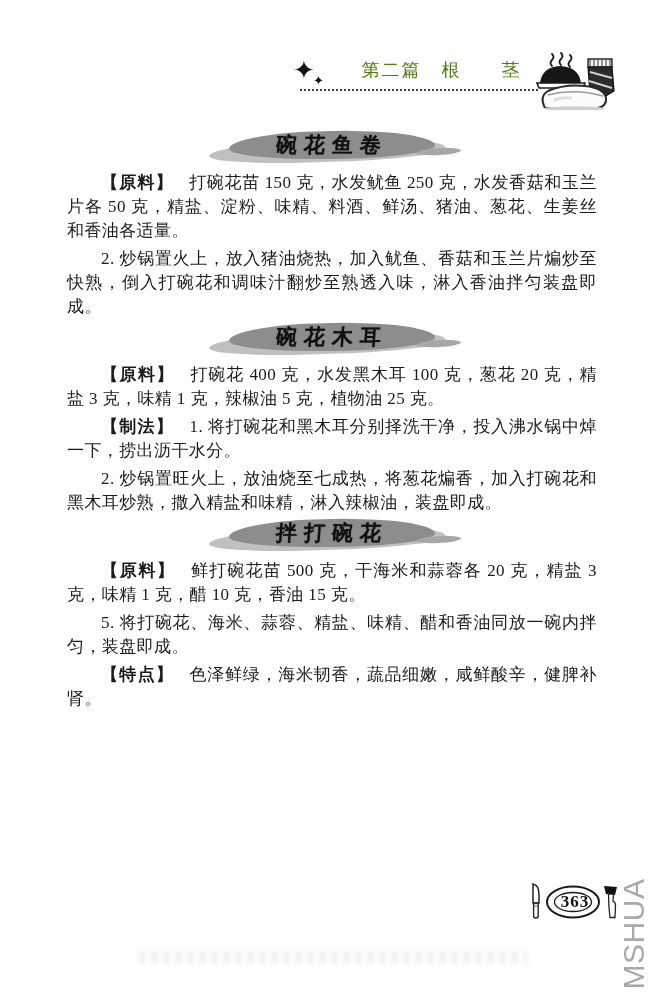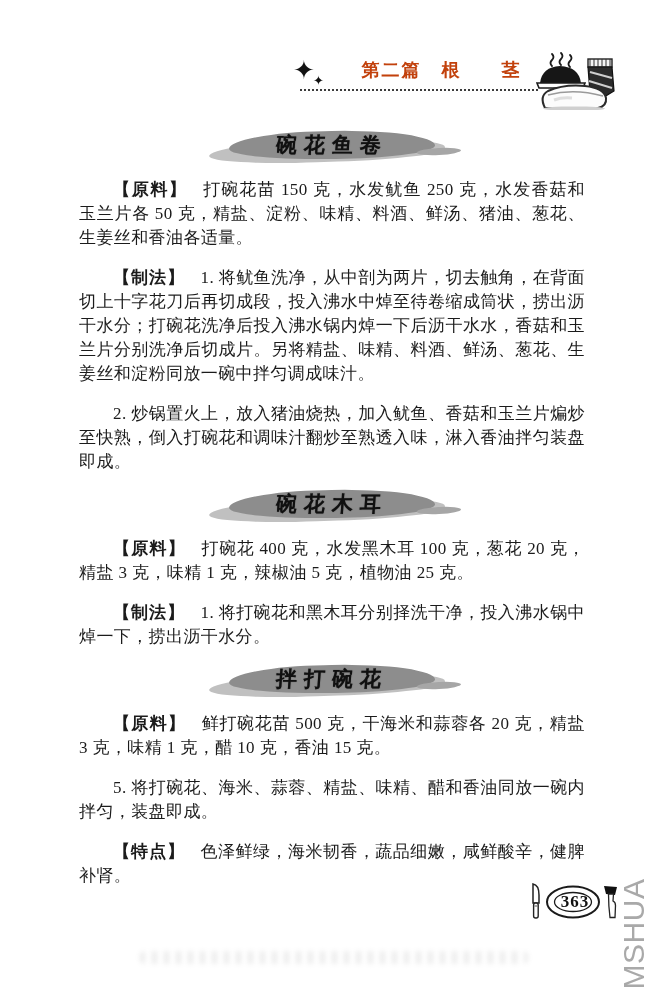--- a/index.html
+++ b/index.html
@@ -4,41 +4,41 @@
 <style>
   html,body{margin:0;padding:0;background:#e9e9e9;}
   .page{
     position:relative;width:664px;height:1001px;margin:0 auto;
     background:#ffffff;overflow:hidden;
     font-family:"Liberation Serif","DejaVu Serif",serif;color:#1b1b1b;
   }
   
   .runhead{position:absolute;left:300px;top:58px;width:238px;text-align:center;
     border-bottom:2px dotted #3c3c3c;padding-bottom:7px;}
-  .runhead-title{font-size:18px;letter-spacing:2px;font-weight:700;color:#c2410c;margin-left:45px;}
+  .runhead-title{font-size:18px;letter-spacing:2px;font-weight:400;color:#4d7c0f;margin-left:45px;}
   .sparkles{position:absolute;left:293px;top:58px;width:46px;height:40px;color:#121212;}
   .sparkle-big{position:absolute;left:0;top:0;font-size:26px;line-height:26px;}
   .sparkle-small{position:absolute;left:20px;top:16px;font-size:13px;line-height:13px;}
   .illo{position:absolute;left:532px;top:50px;width:84px;height:60px;}
   
   .content{position:absolute;left:63px;top:0;width:538px;padding-top:127px;
     font-size:17px;line-height:24px;text-align:justify;letter-spacing:.4px;}
   .banner{position:relative;width:206px;margin:4px auto 9px;text-align:center;height:31px;}
   .banner .streak{position:absolute;left:-20px;right:-10px;top:9px;height:22px;
     background:#c0c0c0;border-radius:50% 50% 50% 50%/60% 55% 45% 50%;
     transform:rotate(-2deg);}
   .banner .bg{position:absolute;left:0;right:0;top:0;height:28px;
     background:#8d8d8d;border-radius:48% 52% 46% 54%/58% 62% 42% 46%;
     transform:rotate(-1.2deg);}
   .banner .tail{position:absolute;right:-26px;top:17px;width:44px;height:7px;
     background:#a6a6a6;border-radius:50%;transform:rotate(-3deg);}
   .banner .txt{position:relative;display:inline-block;font-size:21px;font-weight:700;
     letter-spacing:7px;color:#101010;transform:skewX(-4deg);line-height:29px;
     text-shadow:0 0 1px rgba(0,0,0,.55);}
-  .para{margin:16px;text-indent:2em;}
+  .para{margin:4px;text-indent:2em;}
   .para b{font-weight:700;margin-right:.9em;letter-spacing:1px;}
   .para b:empty{display:none;margin:0;}
   
   .emblem{position:absolute;left:527px;top:882px;width:92px;height:40px;}
   .page-num{position:absolute;left:20px;top:10px;width:56px;text-align:center;
     font-size:17px;font-weight:600;color:#111;letter-spacing:1px;}
   .watermark{position:absolute;left:571px;top:917px;width:126px;height:34px;
     transform:rotate(-90deg);font-family:"Liberation Sans","DejaVu Sans",sans-serif;
     font-size:30px;line-height:34px;letter-spacing:.5px;color:#a9a9a9;text-align:center;}
   .bleed{position:absolute;left:140px;top:951px;width:388px;height:13px;opacity:.5;
@@ -82,33 +82,33 @@
   <div class="content">
 
     <section>
       <div class="banner">
         <span class="streak"></span>
         <span class="bg"></span>
         <span class="tail"></span>
         <span class="txt">碗花鱼卷</span>
       </div>
       <p class="para"><b>【原料】</b><span>打碗花苗 150 克，水发鱿鱼 250 克，水发香菇和玉兰片各 50 克，精盐、淀粉、味精、料酒、鲜汤、猪油、葱花、生姜丝和香油各适量。</span></p>
-      <p class="para"><b>【制法】</b><span>1. 将鱿鱼洗净，从中剖为两片，切去触角，在背面切上十字花刀后再切成段，投入沸水中焯至待卷缩成筒状，捞出沥干水分；打碗花洗净后投入沸水锅内焯一下后沥干水水，香菇和玉兰片分别洗净后切成片。另将精盐、味精、料酒、鲜汤、葱花、生姜丝和淀粉同放一碗中拌匀调成味汁。</span></p>
       <p class="para"><span>2. 炒锅置火上，放入猪油烧热，加入鱿鱼、香菇和玉兰片煸炒至快熟，倒入打碗花和调味汁翻炒至熟透入味，淋入香油拌匀装盘即成。</span></p>
     </section>
 
     <section>
       <div class="banner">
         <span class="streak"></span>
         <span class="bg"></span>
         <span class="tail"></span>
         <span class="txt">碗花木耳</span>
       </div>
       <p class="para"><b>【原料】</b><span>打碗花 400 克，水发黑木耳 100 克，葱花 20 克，精盐 3 克，味精 1 克，辣椒油 5 克，植物油 25 克。</span></p>
       <p class="para"><b>【制法】</b><span>1. 将打碗花和黑木耳分别择洗干净，投入沸水锅中焯一下，捞出沥干水分。</span></p>
+      <p class="para"><span>2. 炒锅置旺火上，放油烧至七成热，将葱花煸香，加入打碗花和黑木耳炒熟，撒入精盐和味精，淋入辣椒油，装盘即成。</span></p>
     </section>
 
     <section>
       <div class="banner">
         <span class="streak"></span>
         <span class="bg"></span>
         <span class="tail"></span>
         <span class="txt">拌打碗花</span>
       </div>
       <p class="para"><b>【原料】</b><span>鲜打碗花苗 500 克，干海米和蒜蓉各 20 克，精盐 3 克，味精 1 克，醋 10 克，香油 15 克。</span></p>

